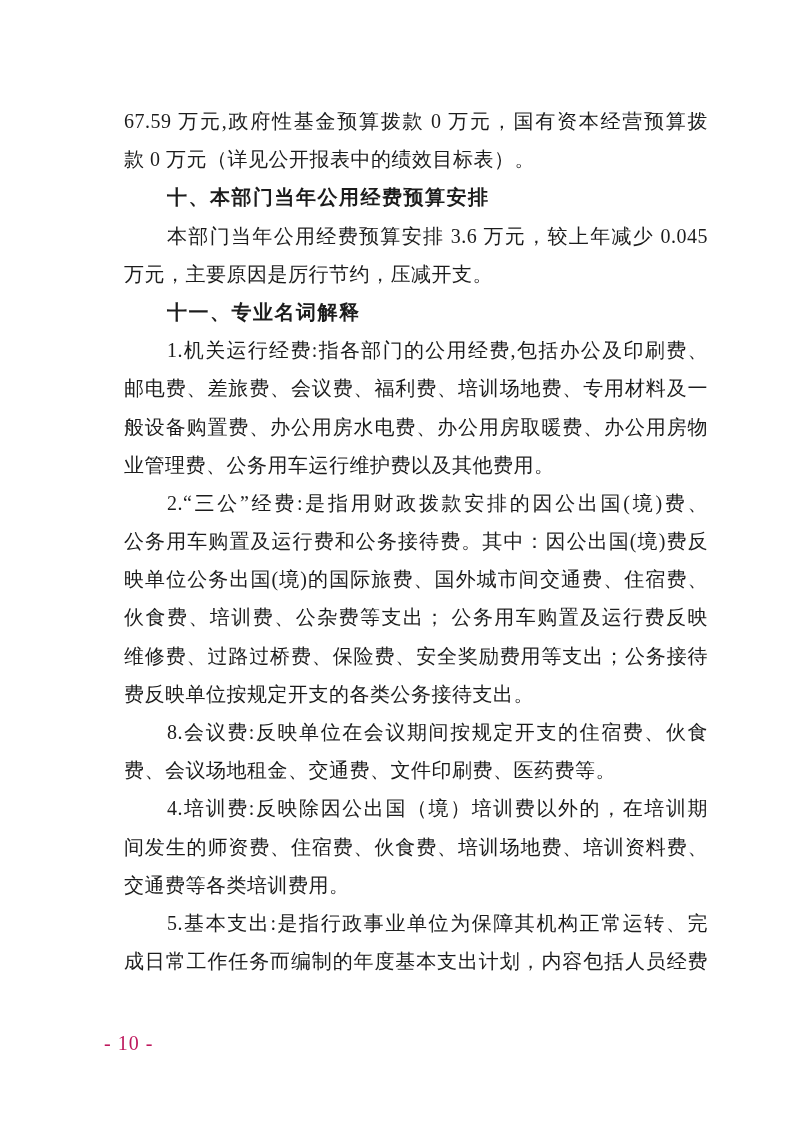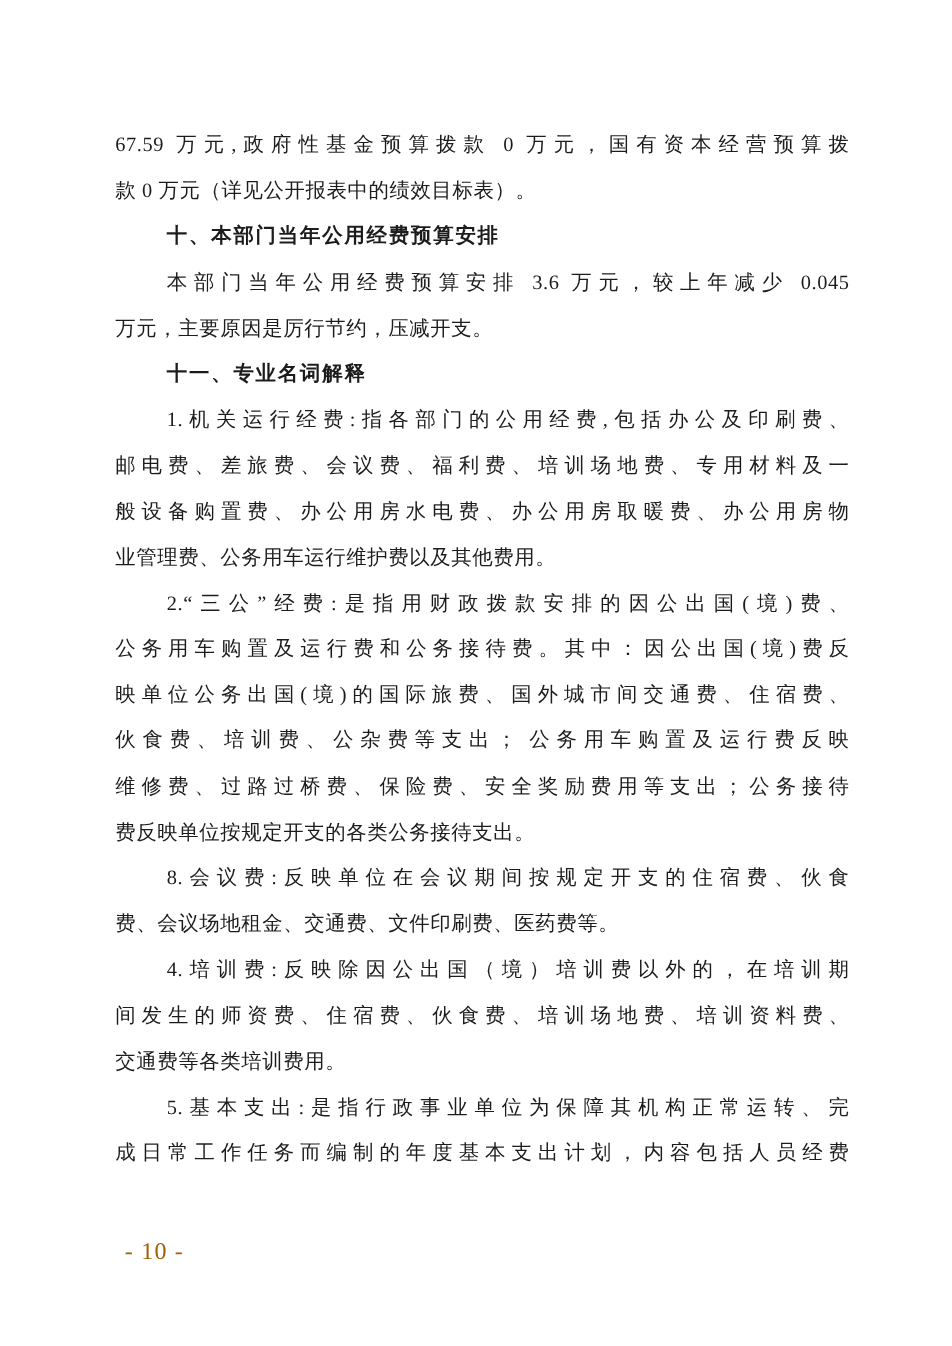--- a/index.html
+++ b/index.html
@@ -18,23 +18,24 @@
   }
   .textblock {
     position: absolute;
     left: 96px;
     top: 102px;
     width: 612px;
   }
   .line {
     height: 38.2px;
     line-height: 38.2px;
-    font-size: 17px;
+    font-size: 20px;
     letter-spacing: 0.5px;
     text-align: left;
+    margin-left: 28px;
   }
   .line.just {
     text-align: justify;
     text-align-last: justify;
     text-justify: inter-character;
   }
   .line.indent {
     text-indent: 43px;
   }
   .line.heading {
@@ -43,21 +44,21 @@
     letter-spacing: 1.5px;
   }
   .pagenum {
     position: absolute;
     left: 104px;
     top: 1030px;
     font-size: 20px;
     line-height: 26px;
     letter-spacing: 1px;
     font-family: "Liberation Serif", "DejaVu Serif", serif;
-    color: #a16207;
+    color: #be185d;
   }
 </style>
 </head>
 <body>
 
 <div class="page">
   <div class="textblock" id="textblock">
       <div class="line just">67.59 万元,政府性基金预算拨款 0 万元，国有资本经营预算拨</div>
       <div class="line">款 0 万元（详见公开报表中的绩效目标表）。</div>
       <div class="line heading indent">十、本部门当年公用经费预算安排</div>

